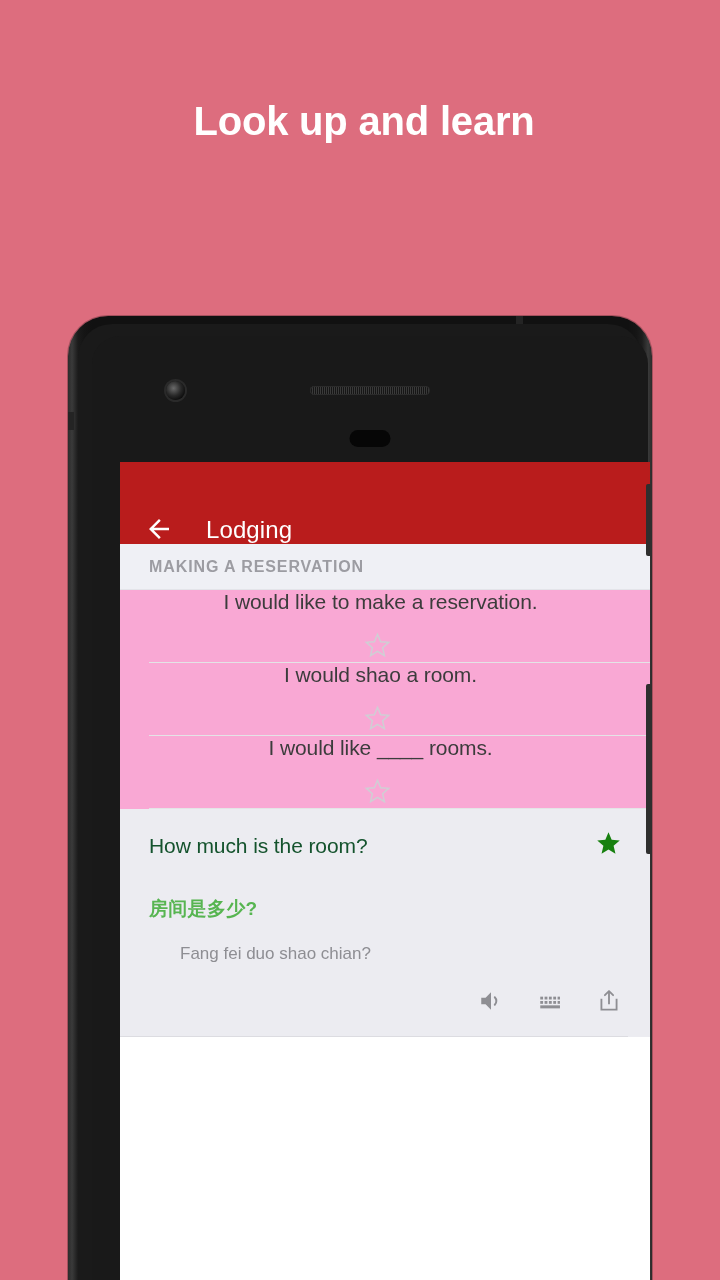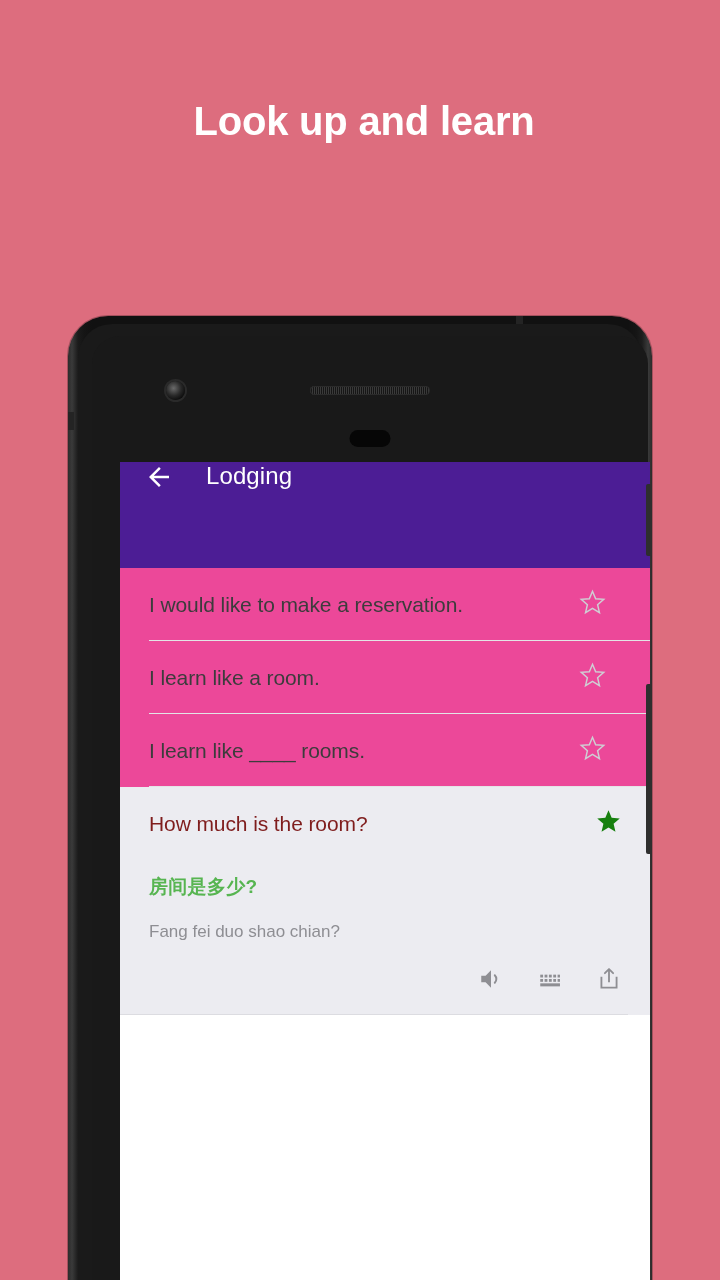--- a/index.html
+++ b/index.html
@@ -132,24 +132,24 @@
     position: absolute;
     left: 28px;
     top: 126px;
     width: 530px;
     height: 862px;
     background: #FFFFFF;
     overflow: hidden;
   }
 
   .appbar {
-    height: 106px;
-    background: #4c1d95;
-    display: flex;
-    align-items: flex-start;
+    height: 82px;
+    background: #b91c1c;
+    display: flex;
+    align-items: flex-end;
     padding: 0 0 0 24px;
     box-sizing: border-box;
   }
   .back-icon {
     width: 30px;
     height: 30px;
     flex: 0 0 auto;
     display: block;
   }
   .appbar-title {
@@ -176,21 +176,22 @@
   .phrase-list { background: #FFFFFF; }
 
   .phrase-row {
     position: relative;
     display: flex;
     align-items: center;
     justify-content: space-between;
     height: 73px;
     padding: 0 38px 0 29px;
     box-sizing: border-box;
-    background: #ec4899;
+    background: #f9a8d4;
+    flex-direction: column;
   }
   .phrase-row .divider {
     position: absolute;
     left: 29px;
     right: 0;
     bottom: 0;
     height: 1px;
     background: #E4E4E6;
   }
   .phrase-row:last-child .divider { display: block; }
@@ -213,32 +214,33 @@
     padding: 0 22px 0 0;
     position: relative;
   }
   .phrase-card .card-head {
     display: flex;
     align-items: center;
     justify-content: space-between;
     height: 73px;
     padding: 0 0 0 29px;
   }
-  .phrase-card .card-head .phrase-text { color: #7f1d1d; }
+  .phrase-card .card-head .phrase-text { color: #14532d; }
   .card-translation {
     color: #57B551;
     font-size: 19px;
     font-weight: bold;
     padding: 14px 0 0 29px;
     letter-spacing: 0.3px;
   }
   .card-romanization {
     color: #8E8E93;
     font-size: 17px;
     padding: 22px 0 0 29px;
+    margin-left: 31px;
   }
   .card-actions {
     display: flex;
     justify-content: flex-end;
     align-items: center;
     gap: 33px;
     padding: 24px 6px 22px 0;
   }
   .action-icon {
     width: 26px;
@@ -273,45 +275,48 @@
 
         <div class="appbar">
           <span>
             <svg class="back-icon" viewBox="0 0 24 24" aria-hidden="true">
               <path d="M20 11H7.8l5.6-5.6L12 4l-8 8 8 8 1.4-1.4L7.8 13H20z" fill="#FFFFFF"></path>
             </svg>
           </span>
           <span class="appbar-title">Lodging</span>
         </div>
 
+        <div class="section-header">
+          <span>MAKING A RESERVATION</span>
+        </div>
 
         <div class="phrase-list">
 
           <div class="phrase-row">
             <span class="phrase-text">I would like to make a reservation.</span>
             <span>
               <svg class="star" viewBox="0 0 24 24" aria-hidden="true">
                 <path d="M12 17.27 18.18 21l-1.64-7.03L22 9.24l-7.19-.61L12 2 9.19 8.63 2 9.24l5.46 4.73L5.82 21z" fill="none" stroke="#CFCFD4" stroke-width="1.3"></path>
               </svg>
             </span>
             <span class="divider"></span>
           </div>
 
           <div class="phrase-row">
-            <span class="phrase-text">I learn like a room.</span>
+            <span class="phrase-text">I would shao a room.</span>
             <span>
               <svg class="star" viewBox="0 0 24 24" aria-hidden="true">
                 <path d="M12 17.27 18.18 21l-1.64-7.03L22 9.24l-7.19-.61L12 2 9.19 8.63 2 9.24l5.46 4.73L5.82 21z" fill="none" stroke="#CFCFD4" stroke-width="1.3"></path>
               </svg>
             </span>
             <span class="divider"></span>
           </div>
 
           <div class="phrase-row">
-            <span class="phrase-text">I learn like ____ rooms.</span>
+            <span class="phrase-text">I would like ____ rooms.</span>
             <span>
               <svg class="star" viewBox="0 0 24 24" aria-hidden="true">
                 <path d="M12 17.27 18.18 21l-1.64-7.03L22 9.24l-7.19-.61L12 2 9.19 8.63 2 9.24l5.46 4.73L5.82 21z" fill="none" stroke="#CFCFD4" stroke-width="1.3"></path>
               </svg>
             </span>
             <span class="divider"></span>
           </div>
 
 
           <div class="phrase-card">

